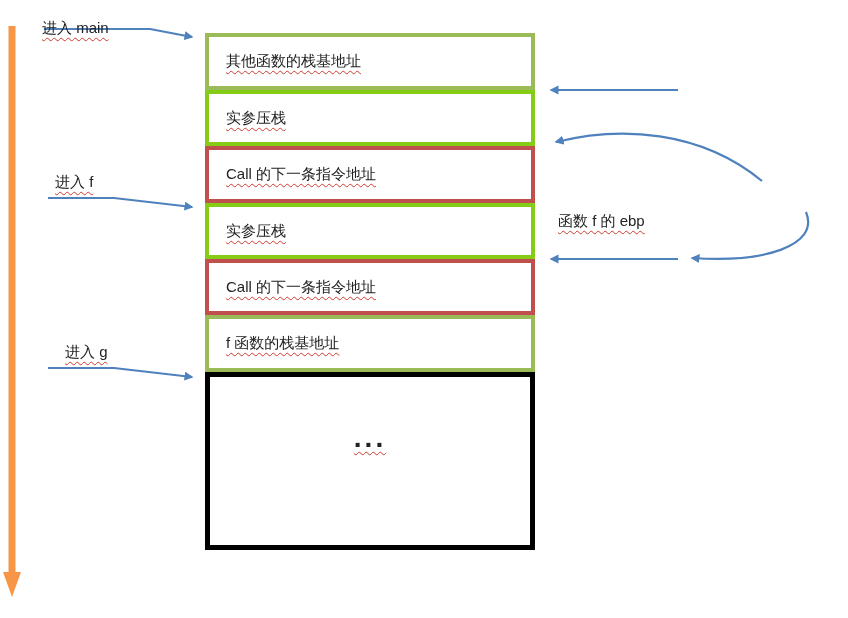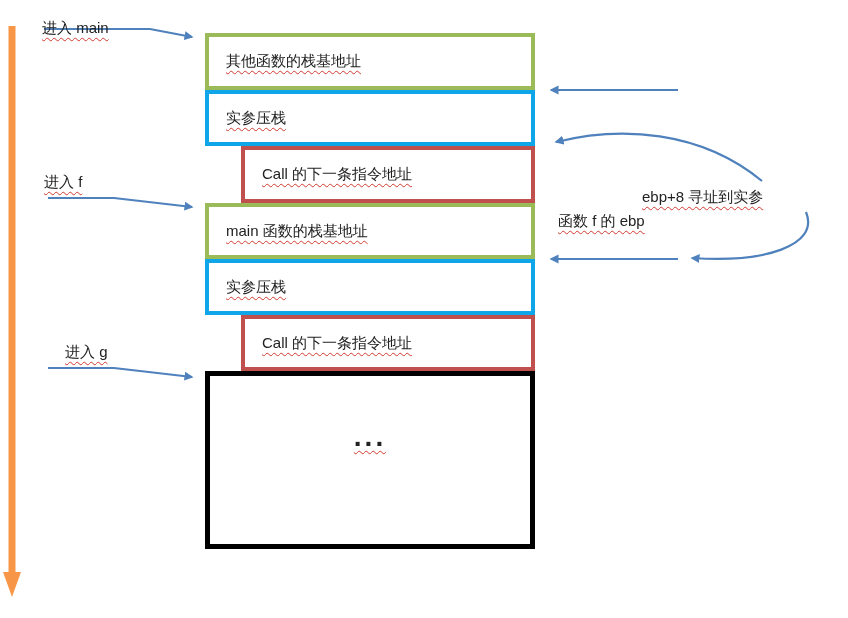--- a/index.html
+++ b/index.html
@@ -20,22 +20,22 @@
     display:flex;flex-direction:column;
   }
   .box{
     box-sizing:border-box;
     background:#fff;
     display:flex;align-items:center;
     padding-left:17px;
     font-size:15px;
   }
   .box.green{border:4px solid #9bbb59;}
-  .box.purple{border:4px solid #0ea5e9;}
-  .box.red{border:4px solid #c0504d;margin-left:36px;}
+  .box.purple{border:4px solid #84cc16;}
+  .box.red{border:4px solid #c0504d;}
   .box.black{border:5px solid #000;}
   .ellipsisbox{
     justify-content:center;
     padding-left:0;
   }
   .ellipsisbox .sq{
     font-size:28px;font-weight:bold;letter-spacing:3px;
     line-height:0; margin-top:-46px;
   }
   .sq{
@@ -81,44 +81,41 @@
   <div class="stack">
     <div class="box green" style="height:57px">
       <span class="sq">其他函数的栈基地址</span>
     </div>
     <div class="box purple" style="height:56px">
       <span class="sq">实参压栈</span>
     </div>
     <div class="box red" style="height:57px">
       <span class="sq">Call 的下一条指令地址</span>
     </div>
-    <div class="box green" style="height:56px">
-      <span class="sq">main 函数的栈基地址</span>
-    </div>
     <div class="box purple" style="height:56px">
       <span class="sq">实参压栈</span>
     </div>
     <div class="box red" style="height:56px">
       <span class="sq">Call 的下一条指令地址</span>
+    </div>
+    <div class="box green" style="height:57px">
+      <span class="sq">f 函数的栈基地址</span>
     </div>
     <div class="box black ellipsisbox" style="height:178px">
       <span class="sq">...</span>
     </div>
   </div>
 
   <div class="sidelabel" style="left:42px;top:19px">
     <span class="sq">进入 main</span>
   </div>
-  <div class="sidelabel" style="left:44px;top:173px">
+  <div class="sidelabel" style="left:55px;top:173px">
     <span class="sq">进入 f</span>
   </div>
   <div class="sidelabel" style="left:65px;top:343px">
     <span class="sq">进入 g</span>
   </div>
 
   <div class="sidelabel" style="left:558px;top:212px">
     <span class="sq">函数 f 的 ebp</span>
   </div>
-  <div class="sidelabel" style="left:642px;top:188px">
-    <span class="sq">ebp+8 寻址到实参</span>
-  </div>
 
 </div>
 
 </body></html>

